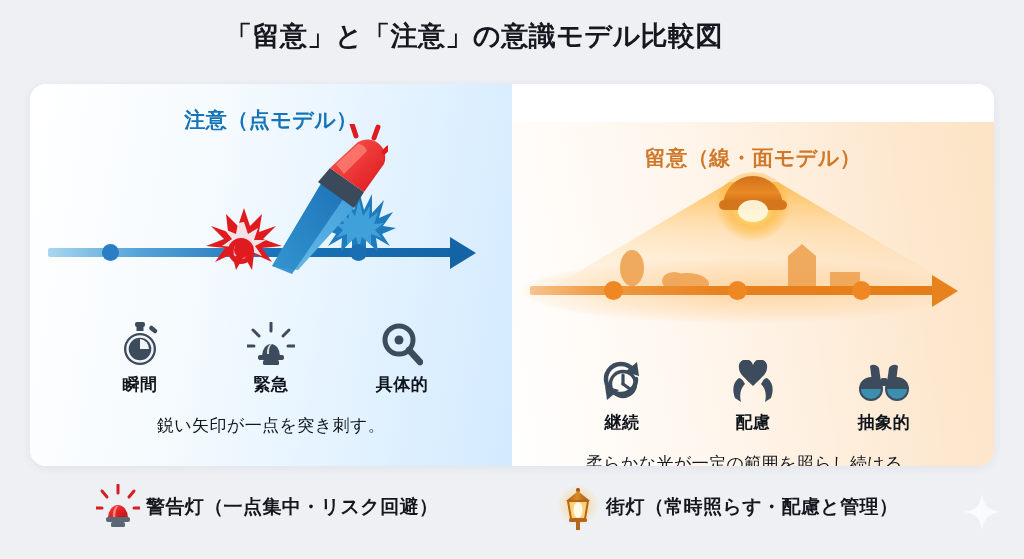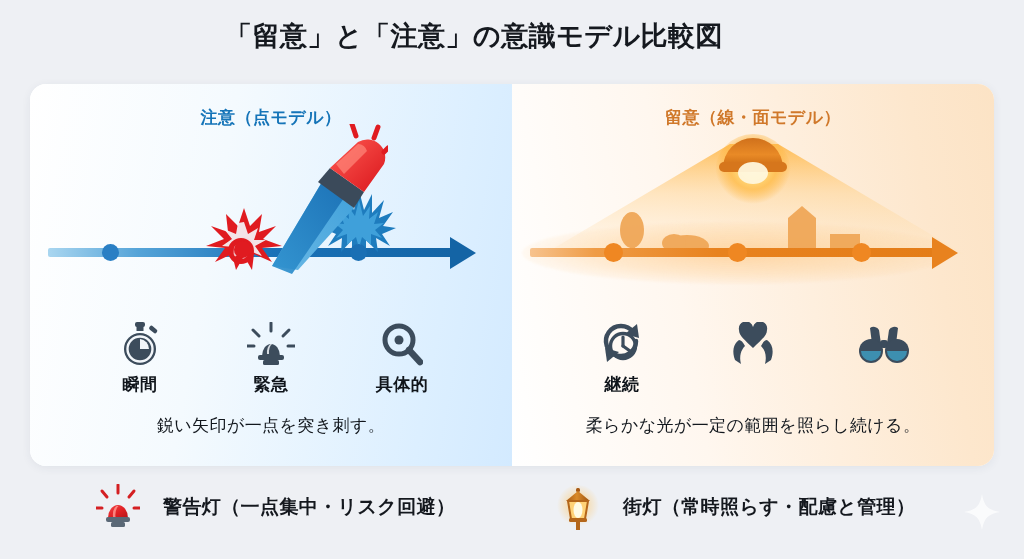--- a/index.html
+++ b/index.html
@@ -20,25 +20,25 @@
   }
 
   
   .card{
     position:absolute;left:30px;top:84px;width:964px;height:382px;
     border-radius:16px;overflow:hidden;background:#fff;
     box-shadow:0 2px 10px rgba(40,60,90,.07);
   }
   .half{position:absolute;top:0;height:382px;width:482px;overflow:hidden;}
   .half.left{left:0;background:linear-gradient(100deg,#ffffff 0%,#f4fafe 38%,#dcefff 82%,#d3eaff 100%);}
-  .half.right{left:482px;background:linear-gradient(80deg,#ffffff 0%,#fff7ef 36%,#fde7cd 84%,#fce3c5 100%);}
+  .half.right{left:482px;background:linear-gradient(80deg,#ffffff 0%,#fff7ef 36%,#fde7cd 84%,#fce3c5 100%);margin-top:38px;}
 
   .panel-head{
     position:absolute;top:22px;width:100%;text-align:center;
-    font-size:17px;font-weight:bold;letter-spacing:.5px;
+    font-size:21px;font-weight:bold;letter-spacing:.5px;
   }
   .panel-head.blue{color:#1574b8;}
   .panel-head.orange{color:#d0782a;}
 
   
   .scene{position:absolute;left:0;top:52px;width:482px;height:180px;}
 
   
   .axis-l{
     position:absolute;left:18px;top:112px;width:408px;height:9px;border-radius:2px;
@@ -102,21 +102,21 @@
   .c1{left:50px;} .c2{left:181px;} .c3{left:312px;}
 
   
   .caption{
     position:absolute;top:330px;width:482px;text-align:center;
     font-size:17px;font-weight:normal;color:#12171d;letter-spacing:.4px;
   }
 
   
   .legend{position:absolute;left:0;top:478px;width:1024px;height:62px;}
-  .legend-item{position:absolute;display:flex;align-items:center;gap:23px;}
+  .legend-item{position:absolute;display:flex;align-items:center;gap:6px;}
   .legend-item .txt{
     font-size:19px;font-weight:bold;color:#14181e;letter-spacing:.4px;white-space:nowrap;
   }
   .lg1{left:96px;top:6px;}
   .lg2{left:556px;top:6px;justify-content:flex-end;}
   .legend-ico{width:44px;height:46px;position:relative;flex:0 0 44px;}
 
   .sparkle{position:absolute;right:22px;bottom:8px;width:40px;height:40px;opacity:.75;}
 </style>
 </head>
@@ -313,34 +313,36 @@
         </div>
 
         <div class="icon-cell c2">
           <div class="glyph">
             <svg width="48" height="44" viewBox="0 0 48 44">
               <path d="M24,26 C16,18 10,14 10,8 A7,7 0 0 1 24,5 A7,7 0 0 1 38,8 C38,14 32,18 24,26 Z" fill="#3c4c5c"></path>
               <path d="M10,18 C4,22 3,30 6,38 L12,42 C10,34 12,28 16,24 C14,20 12,18 10,18 Z" fill="#3c4c5c"></path>
               <path d="M38,18 C44,22 45,30 42,38 L36,42 C38,34 36,28 32,24 C34,20 36,18 38,18 Z" fill="#3c4c5c"></path>
             </svg>
           </div>
+          <div class="lbl">配慮</div>
         </div>
 
         <div class="icon-cell c3">
           <div class="glyph">
             <svg width="52" height="42" viewBox="0 0 52 42">
               <path d="M12,4 a6,6 0 0 1 9,2 L23,20 L14,20 Z" fill="#3c4c5c"></path>
               <path d="M40,4 a6,6 0 0 0 -9,2 L29,20 L38,20 Z" fill="#3c4c5c"></path>
               <rect x="22" y="16" width="8" height="8" rx="3" fill="#3c4c5c"></rect>
               <circle cx="13" cy="27" r="12" fill="#3c4c5c"></circle>
               <circle cx="39" cy="27" r="12" fill="#3c4c5c"></circle>
               <path d="M3,27 a10,10 0 0 0 20,0 Z" fill="#3d8fb0"></path>
               <path d="M29,27 a10,10 0 0 0 20,0 Z" fill="#3d8fb0"></path>
             </svg>
           </div>
+          <div class="lbl">抽象的</div>
         </div>
       </div>
 
       <div class="caption">柔らかな光が一定の範囲を照らし続ける。</div>
     </div>
   </div>
 
   <div class="legend">
 
     <div class="legend-item lg1">

